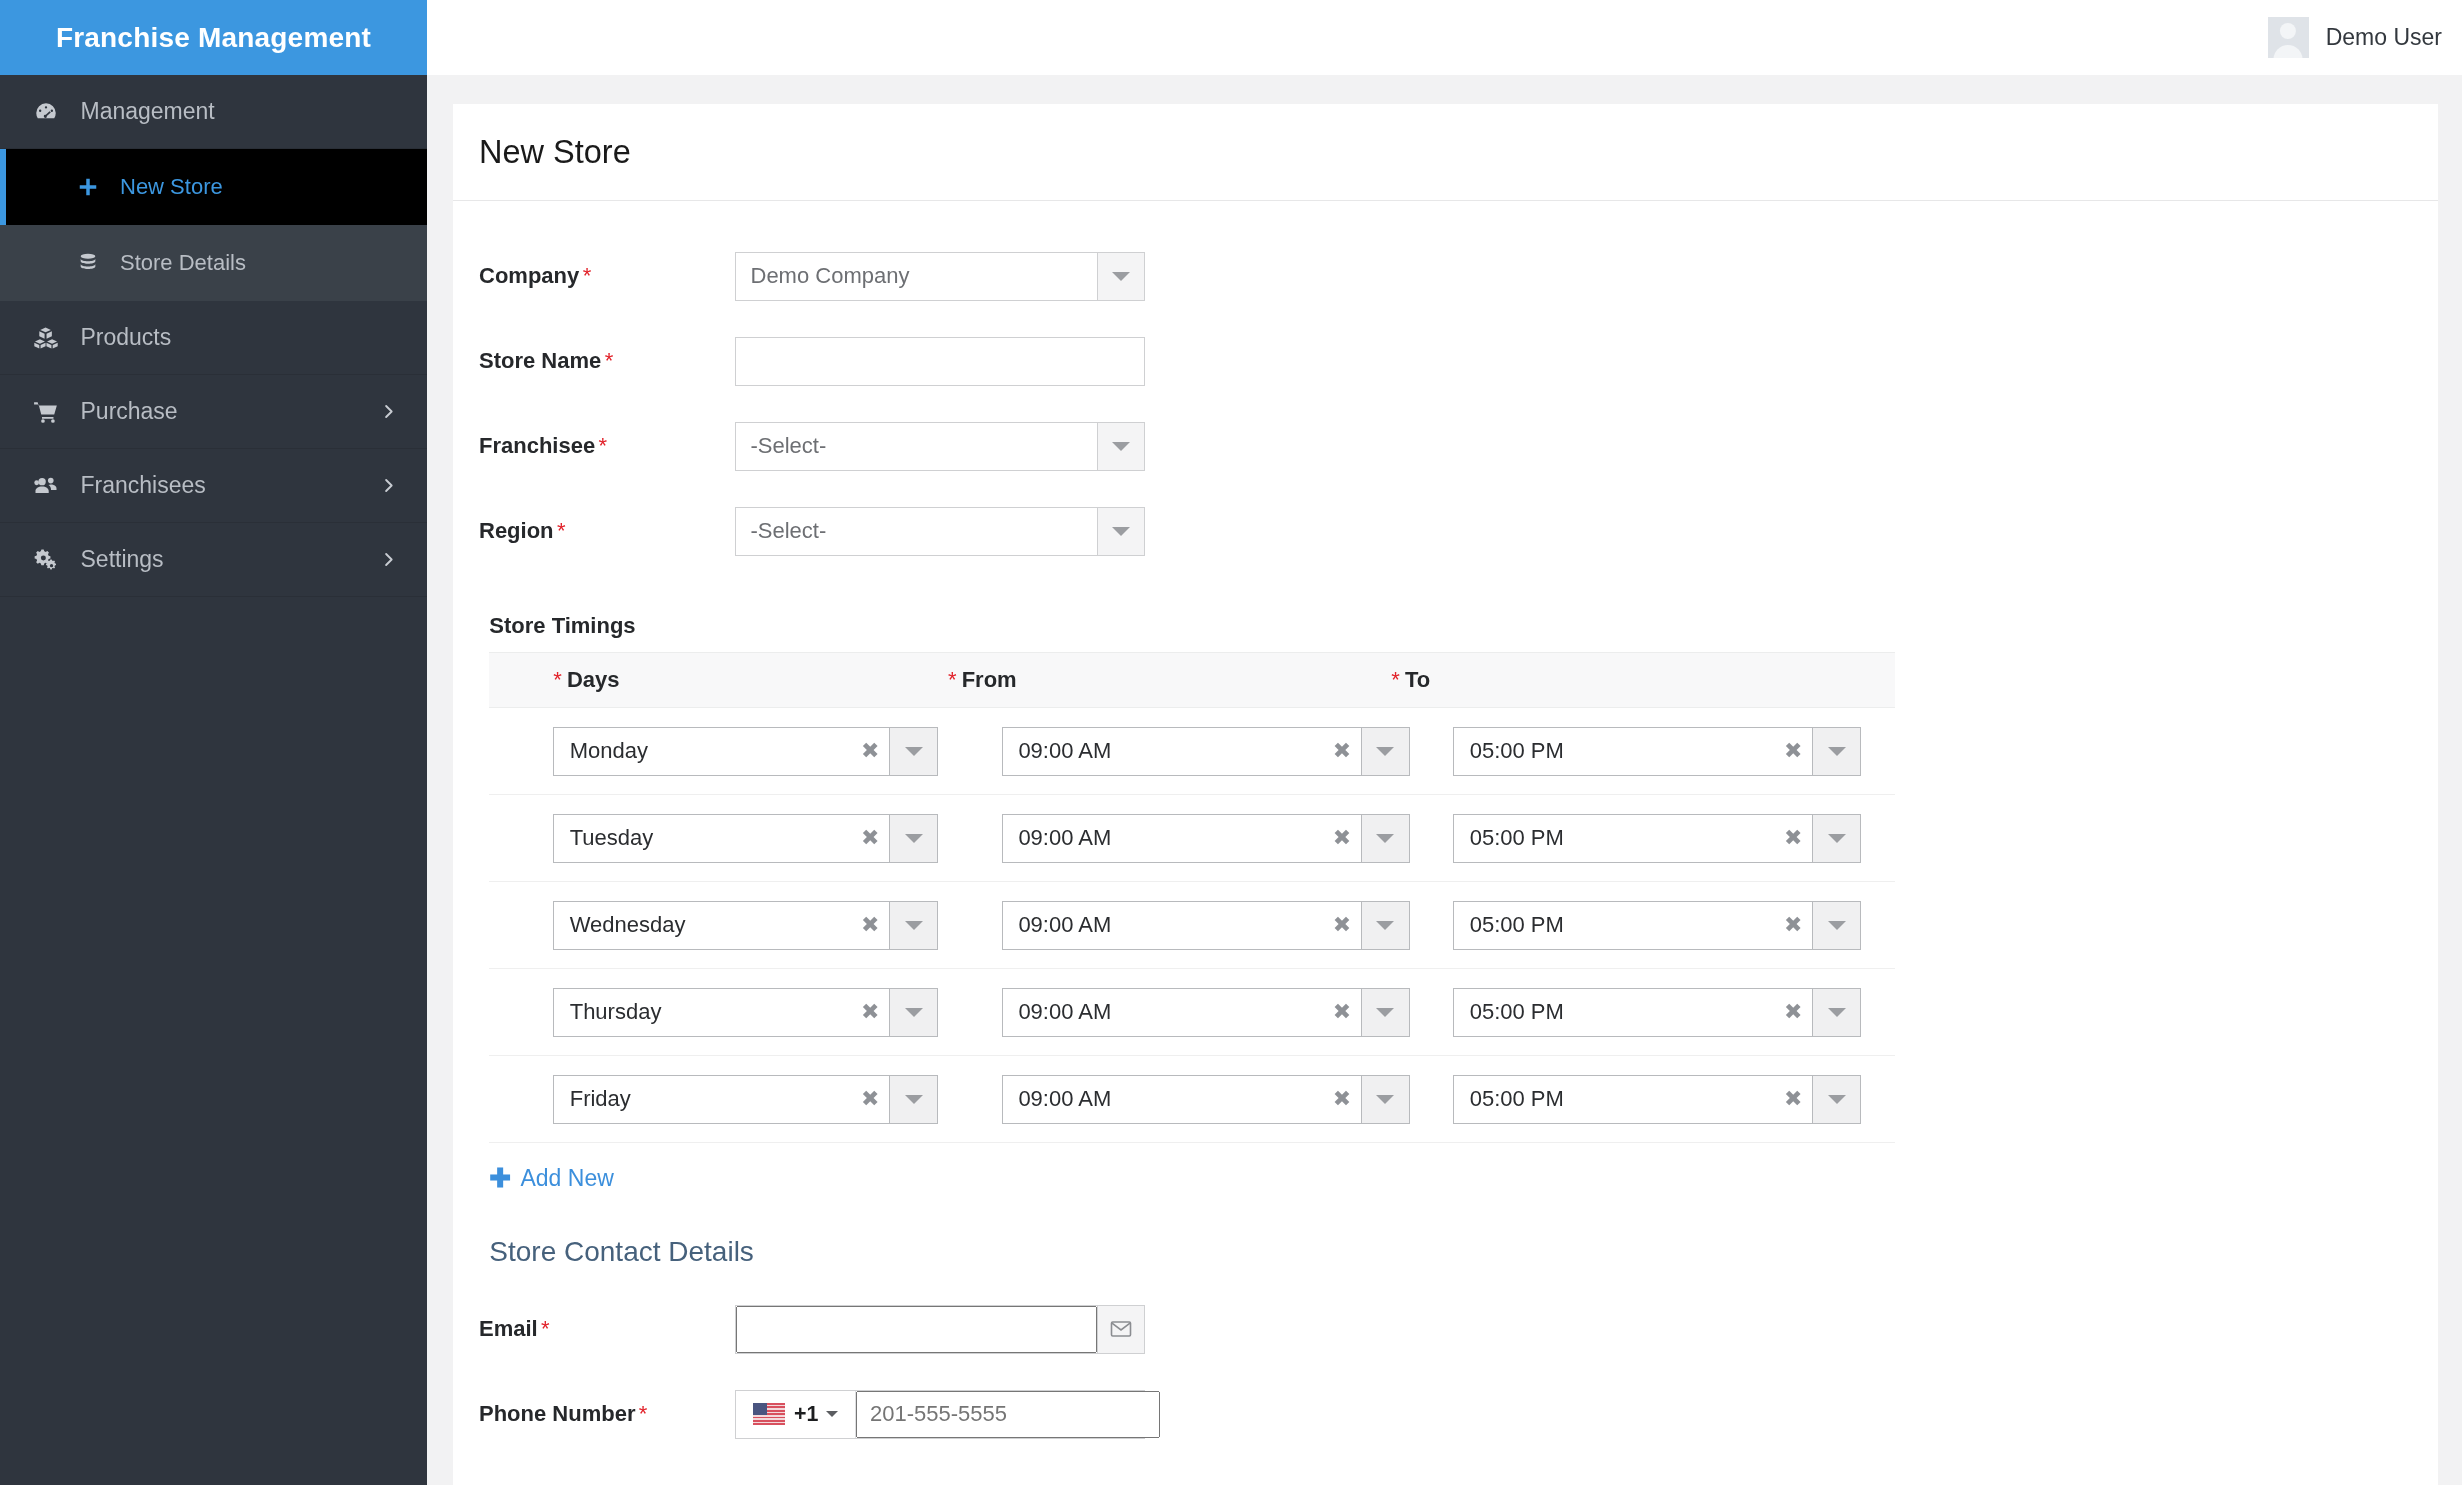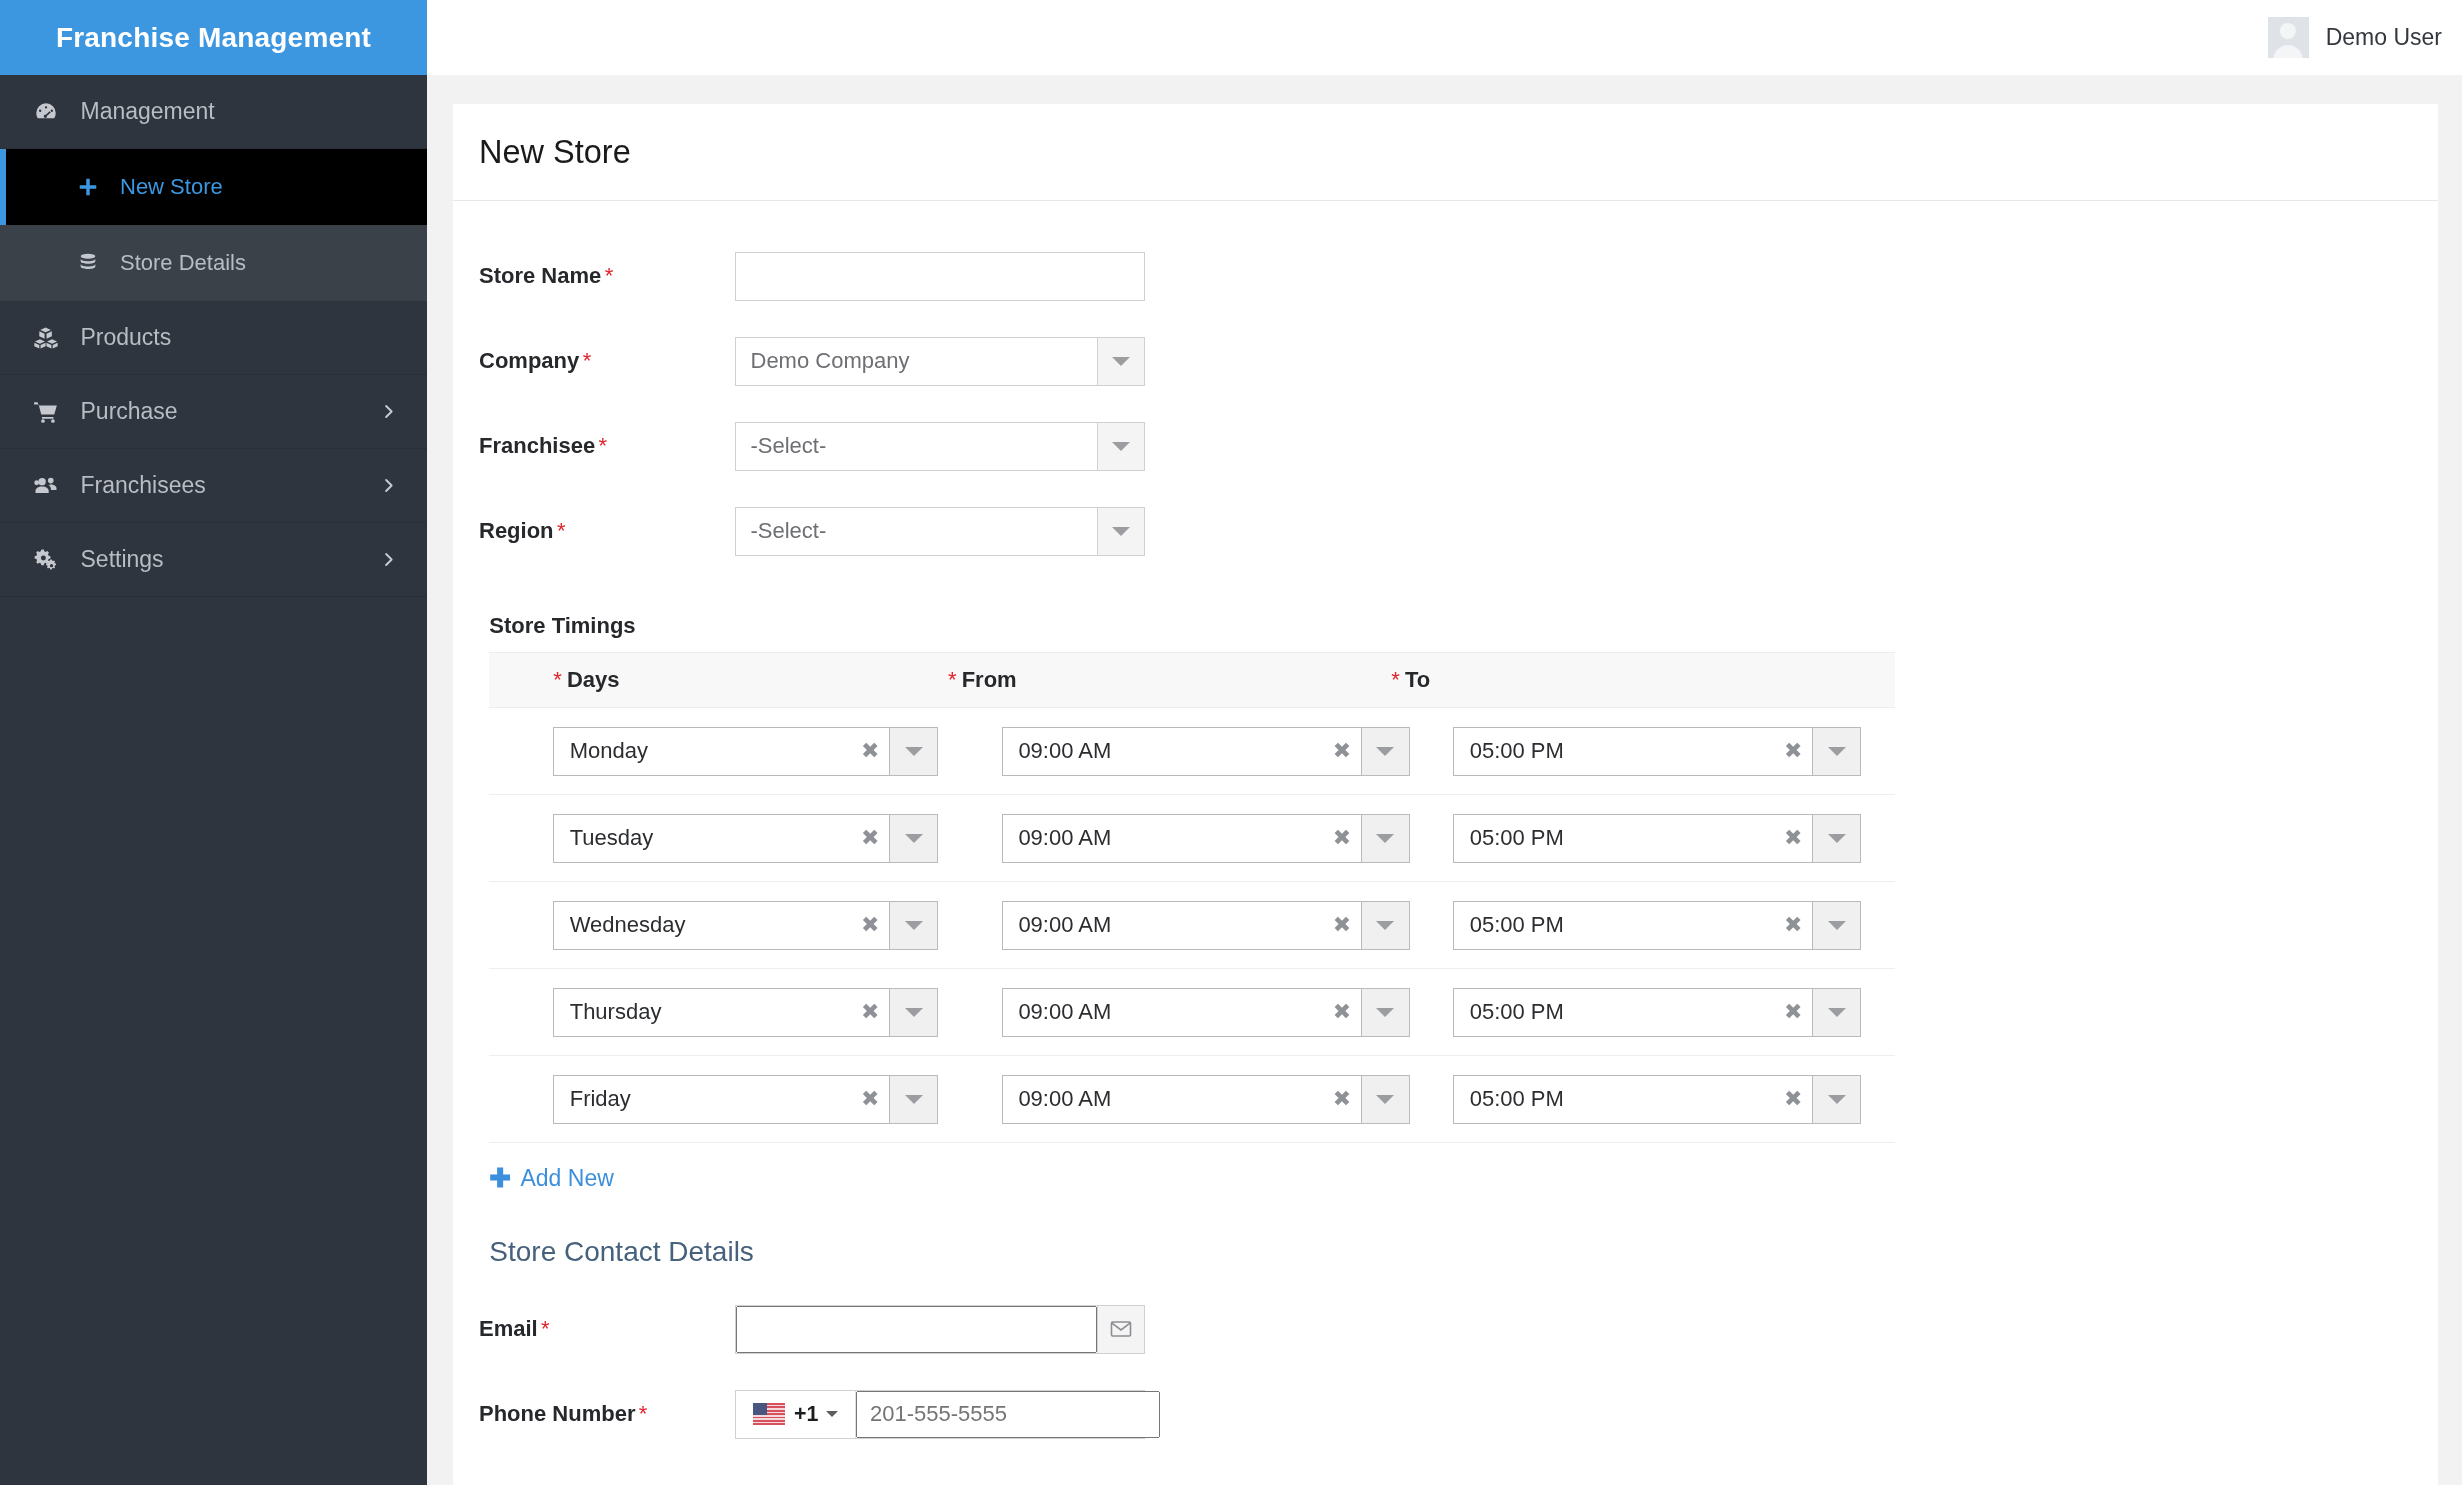--- a/index.html
+++ b/index.html
@@ -498,36 +498,36 @@
 
   <div id="card-head">
     <div id="page-title">New Store</div>
   </div>
 
   <div id="card-body">
 
     
     <div class="form-row">
       <div class="form-label">
-        <span>Store Name</span><span class="req">*</span>
-      </div>
-      <input class="txt-input" type="text" value="" style="">
-    </div>
-
-    
-    <div class="form-row">
-      <div class="form-label">
         <span>Company</span><span class="req">*</span>
       </div>
       <div class="sel">
         <div class="sel-txt">Demo Company</div>
         <div class="sel-btn">
           <span class="caret-down"></span>
         </div>
       </div>
+    </div>
+
+    
+    <div class="form-row">
+      <div class="form-label">
+        <span>Store Name</span><span class="req">*</span>
+      </div>
+      <input class="txt-input" type="text" value="" style="">
     </div>
 
     
     <div class="form-row">
       <div class="form-label">
         <span>Franchisee</span><span class="req">*</span>
       </div>
       <div class="sel">
         <div class="sel-txt">-Select-</div>
         <div class="sel-btn">

